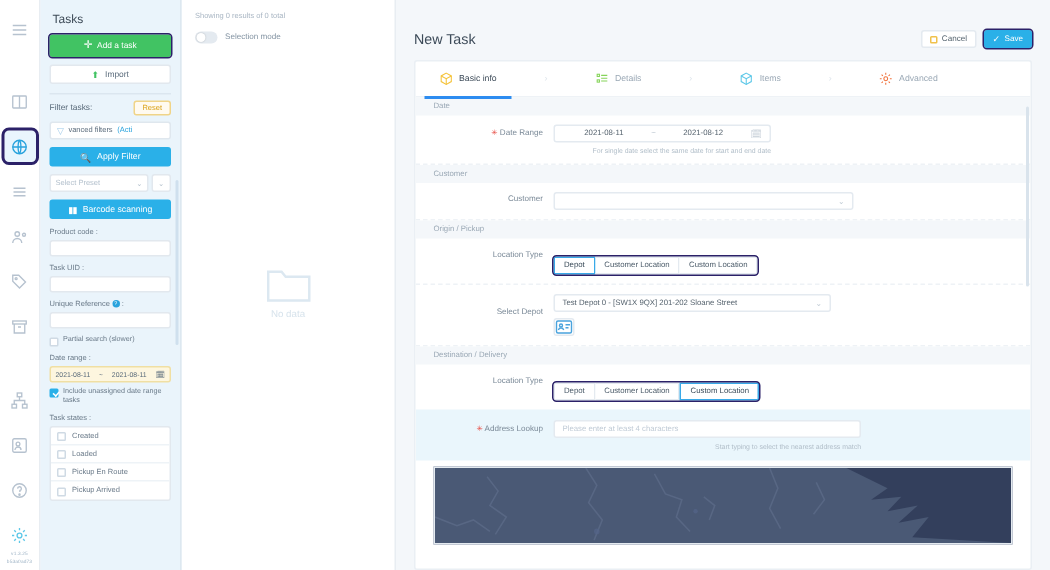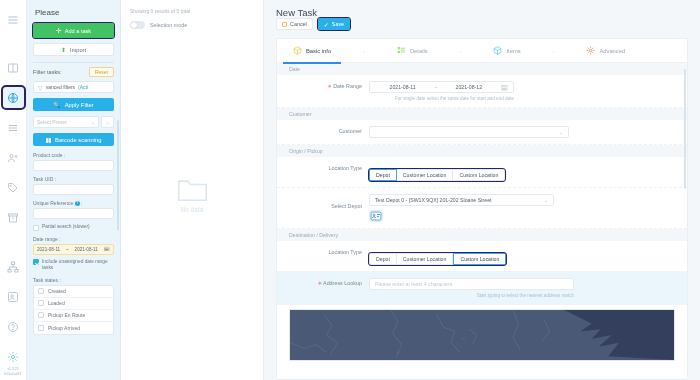--- a/index.html
+++ b/index.html
@@ -132,21 +132,21 @@
   .toggle:after{ content:""; position:absolute; left:1px; top:1px; width:6px; height:6px; border-radius:50%; background:#fff;
     box-shadow:0 0 1px rgba(0,0,0,.25); }
   .sel-lab { font-size:5.4px; color:#8494a3; }
   .nodata { flex:1; display:flex; flex-direction:column; align-items:center; justify-content:center; gap:3px; margin-top:-20px;}
   .nodata svg { width:33px; height:26px; }
   .nodata span { font-size:6.5px; color:#d7e3ec; }
 
   
   .main { flex:1 1 auto; height:380px; background:#f4f7fa; overflow:hidden; position:relative;
           display:flex; flex-direction:column; }
-  .main-head { display:flex; align-items:flex-start; justify-content:space-between; padding: 7px 12px 8px 12px; flex-direction: column; }
+  .main-head { display:flex; align-items:center; justify-content:space-between; padding: 20px 12px 8px 12px; }
   .main-title { font-size:9.5px; color:#3c4a58; }
   .head-btns { display:flex; gap:5px; align-items:center; }
   .btn-cancel {
     height:12px; background:#fff; border:1px solid #e4eaf0; border-radius:2px;
     display:flex; align-items:center; gap:3px; padding:0 5px; font-size:5.4px; color:#55646f;
   }
   .btn-save {
     height:12px; background:#2ab0e8; border-radius:2px;
     display:flex; align-items:center; gap:3px; padding:0 6px; font-size:5.4px; color:#fff;
     outline:1.5px solid #2b2168;
@@ -280,21 +280,21 @@
           <path d="M12 2v3M12 19v3M2 12h3M19 12h3M5 5l2.2 2.2M16.8 16.8L19 19M19 5l-2.2 2.2M7.2 16.8L5 19"></path>
         </svg>
     </div>
     <div class="rail-ver">
       <div>v1.3.25</div>
       <div>b53a0ad73</div>
     </div>
   </div>
 
   <div class="side">
-    <div class="side-title">Please</div>
+    <div class="side-title">Tasks</div>
 
     <div class="btn-add">
       <span style="font-size:7px;line-height:1">✛</span>
       <span>Add a task</span>
     </div>
 
     <div class="btn-import">
       <span style="color:#41c363;font-size:6px;">⬆</span>
       <span>Import</span>
     </div>

